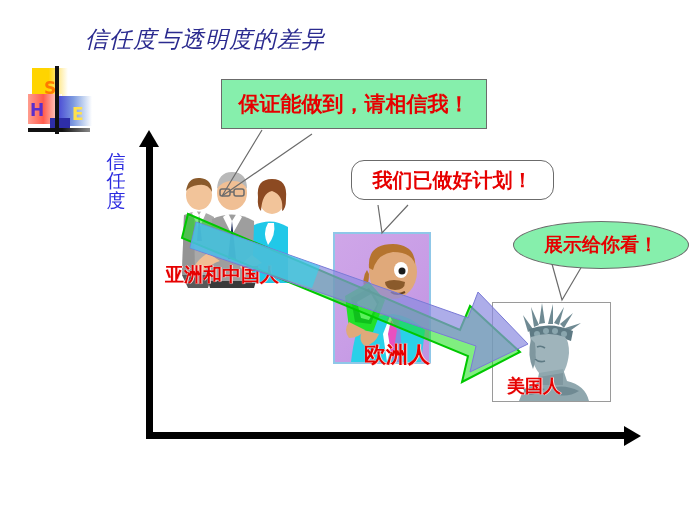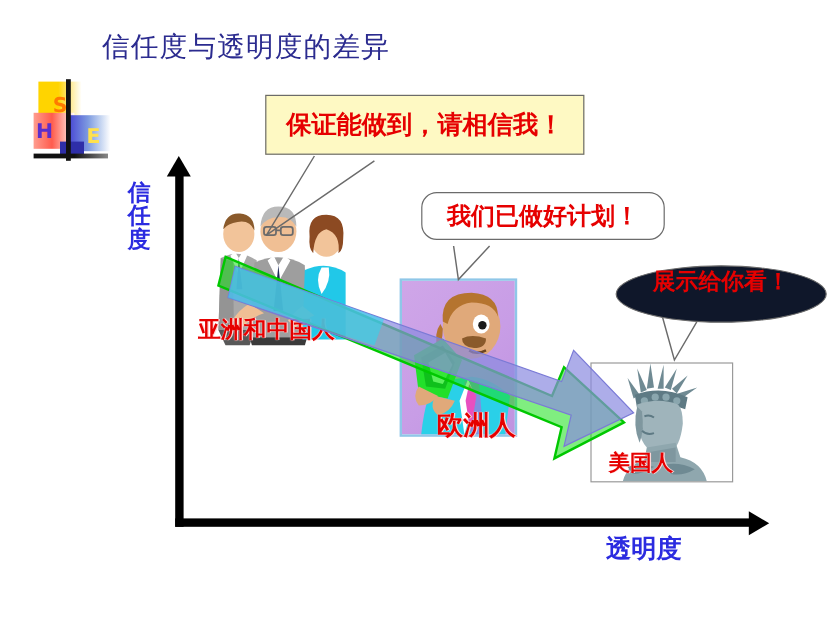--- a/index.html
+++ b/index.html
@@ -27,35 +27,36 @@
   .logo .ltr{position:absolute;font-weight:bold;font-size:17px;line-height:1;}
   .logo .ltr.s{left:16px;top:14px;color:#ff7a00;}
   .logo .ltr.h{left:2px;top:36px;color:#5b2ecc;}
   .logo .ltr.e{left:44px;top:40px;color:#ffe14d;}
 
   
   .title{
     position:absolute;left:85px;top:24px;
     font-size:23px;color:#2b2b8f;letter-spacing:1px;
     white-space:nowrap;
+    font-style:italic;
   }
 
   
   .axis-y{position:absolute;left:146px;top:144px;width:7px;height:295px;background:#000;}
   .axis-y-head{position:absolute;left:139px;top:130px;width:0;height:0;
     border-left:10px solid transparent;border-right:10px solid transparent;
     border-bottom:17px solid #000;}
   .axis-x{position:absolute;left:146px;top:432px;width:482px;height:7px;background:#000;}
   .axis-x-head{position:absolute;left:624px;top:426px;width:0;height:0;
     border-top:10px solid transparent;border-bottom:10px solid transparent;
     border-left:17px solid #000;}
 
   .lbl-y{
     position:absolute;left:103px;top:152px;width:26px;
-    font-size:19px;font-weight:bold;color:#2b2be0;line-height:1.02;
+    font-size:19px;font-weight:normal;color:#2b2be0;line-height:1.02;
     text-align:center;
   }
   .lbl-x{
     position:absolute;left:505px;top:443px;
     font-size:21px;font-weight:bold;color:#2b2be0;white-space:nowrap;
   }
 
   
   .grp-asian{position:absolute;left:168px;top:163px;width:125px;height:125px;}
   .grp-asian svg{display:block;}
@@ -80,38 +81,38 @@
   .lbl-asian{left:153px;top:262px;font-size:19px;}
   .lbl-euro{left:352px;top:340px;font-size:22px;}
   .lbl-usa{left:495px;top:374px;font-size:18px;}
 
   
   .arrows{position:absolute;left:0;top:0;width:700px;height:525px;pointer-events:none;}
 
   
   .bub1{
     position:absolute;left:221px;top:79px;width:266px;height:50px;
-    background:#fef9c3;border:1px solid #6b6b6b;box-sizing:border-box;
+    background:#86efac;border:1px solid #6b6b6b;box-sizing:border-box;
     display:flex;align-items:center;justify-content:center;
   }
   .bub1 .txt{font-size:21px;font-weight:bold;color:#e60000;white-space:nowrap;letter-spacing:0px;}
 
   
   .bub2{
     position:absolute;left:351px;top:160px;width:203px;height:40px;
     background:#ffffff;border:1px solid #6b6b6b;border-radius:13px;box-sizing:border-box;
     display:flex;align-items:center;justify-content:center;
   }
   .bub2 .txt{font-size:20px;font-weight:bold;color:#e60000;white-space:nowrap;}
 
   
   .bub3{
     position:absolute;left:513px;top:221px;width:176px;height:48px;
-    background:#0f172a;border:1px solid #6b6b6b;border-radius:50%;box-sizing:border-box;
-    display:flex;justify-content:center;
+    background:#86efac;border:1px solid #6b6b6b;border-radius:50%;box-sizing:border-box;
+    display:flex;align-items:center;justify-content:center;
   }
   .bub3 .txt{font-size:19px;font-weight:bold;color:#e60000;white-space:nowrap;}
 </style>
 </head>
 <body>
 
 <div id="stage">
 
   <div class="logo">
     <div class="sq yellow"></div>
@@ -126,21 +127,20 @@
   </div>
 
   <div class="title">信任度与透明度的差异</div>
 
   <div class="axis-y"></div>
   <div class="axis-y-head"></div>
   <div class="axis-x"></div>
   <div class="axis-x-head"></div>
 
   <div class="lbl-y">信任度</div>
-  <div class="lbl-x">透明度</div>
 
   <div class="grp-asian">
     <svg width="125" height="125" viewBox="0 0 125 125">
 
       <g>
         <path d="M16 52 L14 112 L44 112 L46 54 Q31 44 16 52 Z" fill="#a9a9a9"></path>
         <path d="M16 52 L14 112 L27 112 L26 55 Z" fill="#949494"></path>
         <ellipse cx="31" cy="32" rx="13" ry="15" fill="#f2c49a"></ellipse>
         <path d="M18 28 Q20 14 32 15 Q44 16 44 29 Q40 20 30 22 Q22 23 18 28 Z" fill="#8a5a2b"></path>
         <path d="M24 50 L31 66 L38 50 L34 47 L31 52 L28 47 Z" fill="#ffffff"></path>

